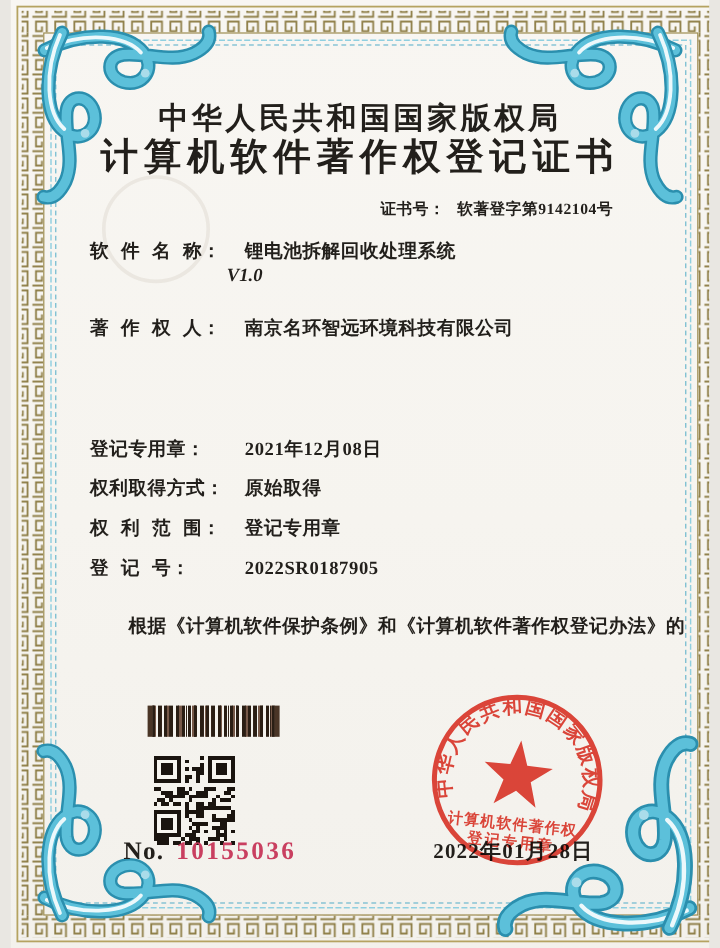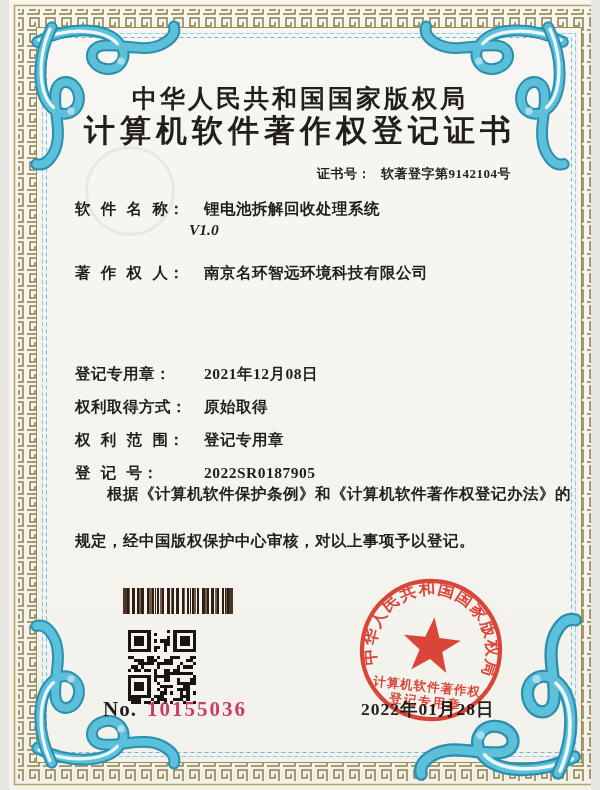--- a/index.html
+++ b/index.html
@@ -24,21 +24,21 @@
   .cert-title{position:absolute;top:110px;left:0;width:100%;text-align:center;
     font-size:31px;font-weight:700;letter-spacing:5px;}
   .certno{position:absolute;top:165px;right:80px;font-size:13px;font-weight:700;letter-spacing:.5px;}
   .certno .lbl{margin-right:10px;}
   .row{position:absolute;left:66px;font-size:15.5px;font-weight:700;}
   .row .label{display:inline-block;width:112px;letter-spacing:.5px;font-family:Liberation Mono, monospace;}
   .row .value{display:inline-block;margin-left:17px;letter-spacing:.5px;}
   .value-line2{position:absolute;left:180px;top:221px;font-size:15.5px;font-weight:700;font-style:italic;}
   .r0{top:199px}.r1{top:263px}.r2{top:331px}.r3{top:364px}.r4{top:397px}.r5{top:430px}.r6{top:463px}
   .stmt{position:absolute;font-size:15.5px;font-weight:700;letter-spacing:.5px;}
-  .stmt.l1{left:98px;top:484px;}
+  .stmt.l1{left:98px;top:512px;}
   .stmt.l2{left:66px;top:531px;}
   .barcode{position:absolute;left:114px;top:588px;width:102px;height:26px;
     background:
       repeating-linear-gradient(90deg,#2a1e14 0 2px,transparent 2px 5px),
       repeating-linear-gradient(90deg,#33241a 0 1px,transparent 1px 7px),
       repeating-linear-gradient(90deg,rgba(96,62,44,.85) 0 3px,transparent 3px 11px);
     border-left:4px solid #4a3526;border-right:4px solid #4a3526;}
   .qr{position:absolute;left:119px;top:629px;width:68px;height:76px;}
   .qr svg{width:100%;height:100%;}
   .serial{position:absolute;left:94px;top:697px;font-size:21px;letter-spacing:1px;font-weight:700;}
@@ -142,21 +142,20 @@
       <span class="label">权利取得方式：</span><span class="value">原始取得</span>
     </div>
     <div class="row r5">
       <span class="label">权 利 范 围：</span><span class="value">登记专用章</span>
     </div>
     <div class="row r6">
       <span class="label">登  记  号：</span><span class="value">2022SR0187905</span>
     </div>
 
     <div class="stmt l1">根据《计算机软件保护条例》和《计算机软件著作权登记办法》的</div>
-    <div class="stmt l2">规定，经中国版权保护中心审核，对以上事项予以登记。</div>
 
     <div class="barcode"></div>
 
     <div class="qr">
       <svg id="qrsvg" viewBox="0 0 21 23" shape-rendering="crispEdges">
           <rect x="12" y="0" width="1" height="1" fill="#1a140f"></rect>
           <rect x="8" y="1" width="1" height="1" fill="#1a140f"></rect>
           <rect x="12" y="2" width="1" height="1" fill="#1a140f"></rect>
           <rect x="8" y="3" width="1" height="1" fill="#1a140f"></rect>
           <rect x="10" y="3" width="1" height="1" fill="#1a140f"></rect>

